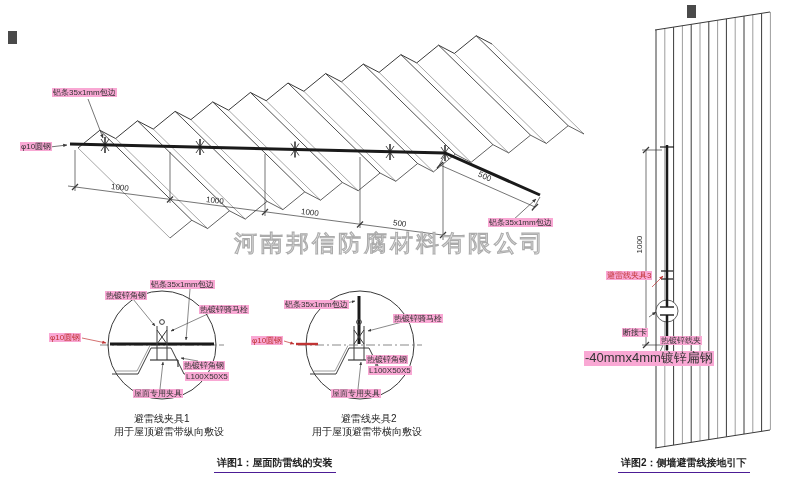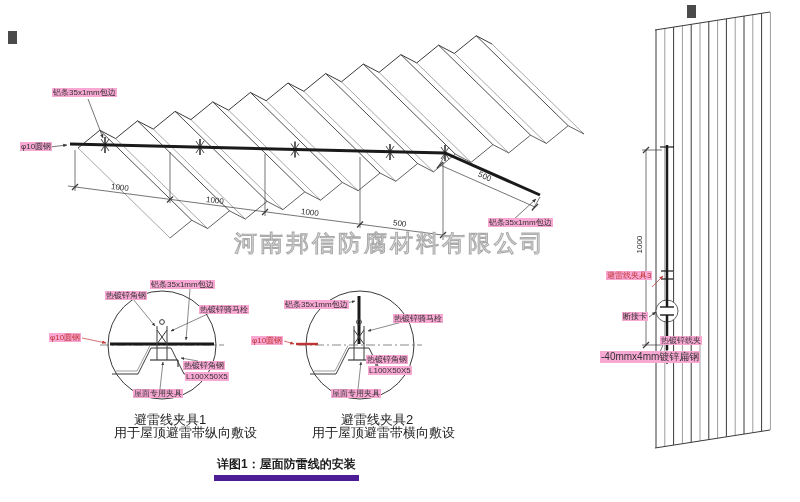--- a/index.html
+++ b/index.html
@@ -5,22 +5,22 @@
   *{margin:0;padding:0;box-sizing:border-box}
   html,body{width:800px;height:502px;background:#fff;font-family:"Liberation Sans",sans-serif}
   .page{position:relative;width:800px;height:502px;background:#fff;overflow:hidden}
   .stage{position:absolute;left:0;top:0;z-index:1}
   .watermark{position:absolute;left:234px;top:228px;font-size:23px;letter-spacing:3px;white-space:nowrap;
              color:#ededed;-webkit-text-stroke:1.1px #ababab;z-index:4}
   .lbl{position:absolute;font-size:8px;color:#333;line-height:1.15;white-space:nowrap;background:#f9a8d4;
        padding:0 1px;z-index:5}
   .lbl.red{color:#c03434}
   .lbl.dim{background:transparent;color:#2e2e2e}
-  .lbl.title{font-size:13px;color:#222;background:transparent}
-  .caption{position:absolute;font-size:12px;font-weight:bold;color:#1d1d1d;border-bottom:6px solid #4c1d95;
+  .lbl.title{font-size:10px;color:#222;background:transparent}
+  .caption{position:absolute;font-size:10px;font-weight:bold;color:#1d1d1d;border-bottom:1px solid #4c1d95;
            padding:0 3px 2px;z-index:5;white-space:nowrap}
 </style>
 </head>
 <body>
 
 <div class="page">
 
   <svg class="stage" id="line-art" width="800" height="502" viewBox="0 0 800 502">
     <defs>
       <marker id="arr" viewBox="0 0 10 10" refX="9" refY="5" markerWidth="6" markerHeight="6" orient="auto-start-reverse">
@@ -233,19 +233,20 @@
   <div class="lbl" style="left:393px;top:314px">热镀锌骑马栓</div>
   <div class="lbl red" style="left:251px;top:336px">φ10圆钢</div>
   <div class="lbl" style="left:366px;top:355px">热镀锌角钢</div>
   <div class="lbl" style="left:368px;top:366px">L100X50X5</div>
   <div class="lbl" style="left:331px;top:389px">屋面专用夹具</div>
   <div class="lbl title" style="left:340px;top:413px">避雷线夹具2</div>
   <div class="lbl title" style="left:311px;top:426px">用于屋顶避雷带横向敷设</div>
 
   <div class="lbl dim" style="left:630px;top:240px;transform:rotate(-90deg)">1000</div>
   <div class="lbl red" style="left:606px;top:271px">避雷线夹具3</div>
-  <div class="lbl" style="left:622px;top:312px">断接卡</div>
+  <div class="lbl" style="left:622px;top:328px">断接卡</div>
   <div class="lbl" style="left:660px;top:336px">热镀锌线夹</div>
-  <div class="lbl" style="left:600px;top:351px;font-size:10px">-40mmx4mm镀锌扁钢</div>
+  <div class="lbl" style="left:584px;top:351px;font-size:13px">-40mmx4mm镀锌扁钢</div>
 
   <div class="caption" style="left:214px;top:456px">详图1：屋面防雷线的安装</div>
+  <div class="caption" style="left:618px;top:456px">详图2：侧墙避雷线接地引下</div>
 
 </div>
 
 </body></html>

